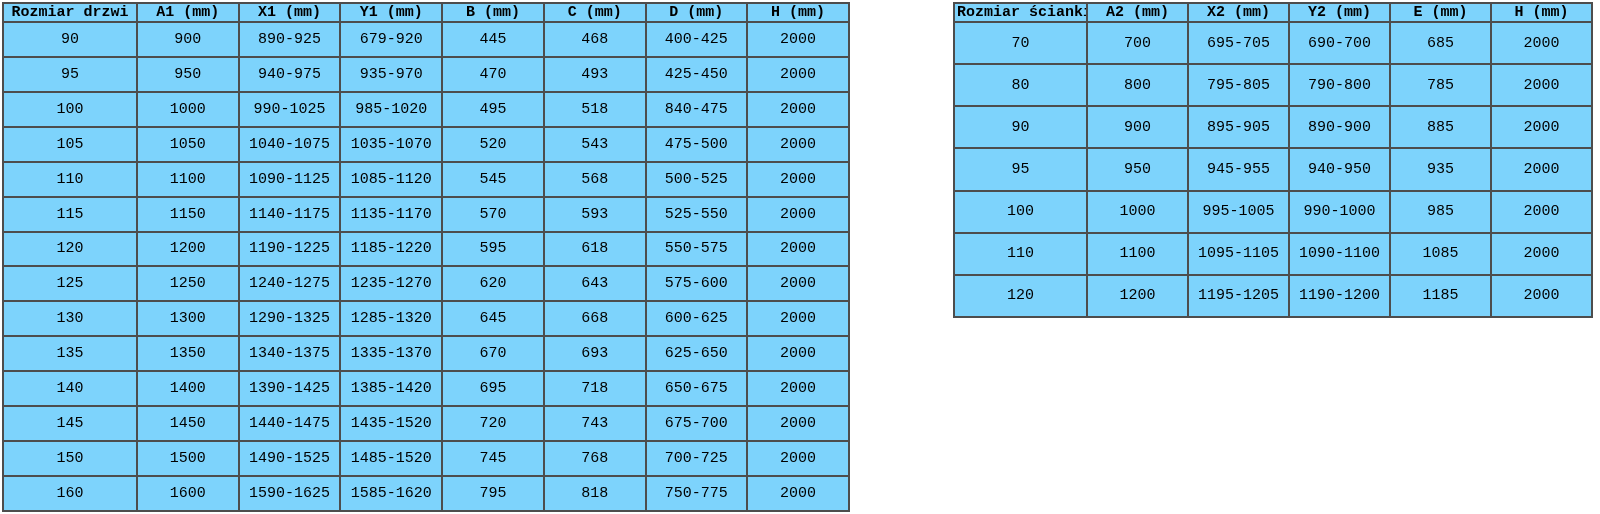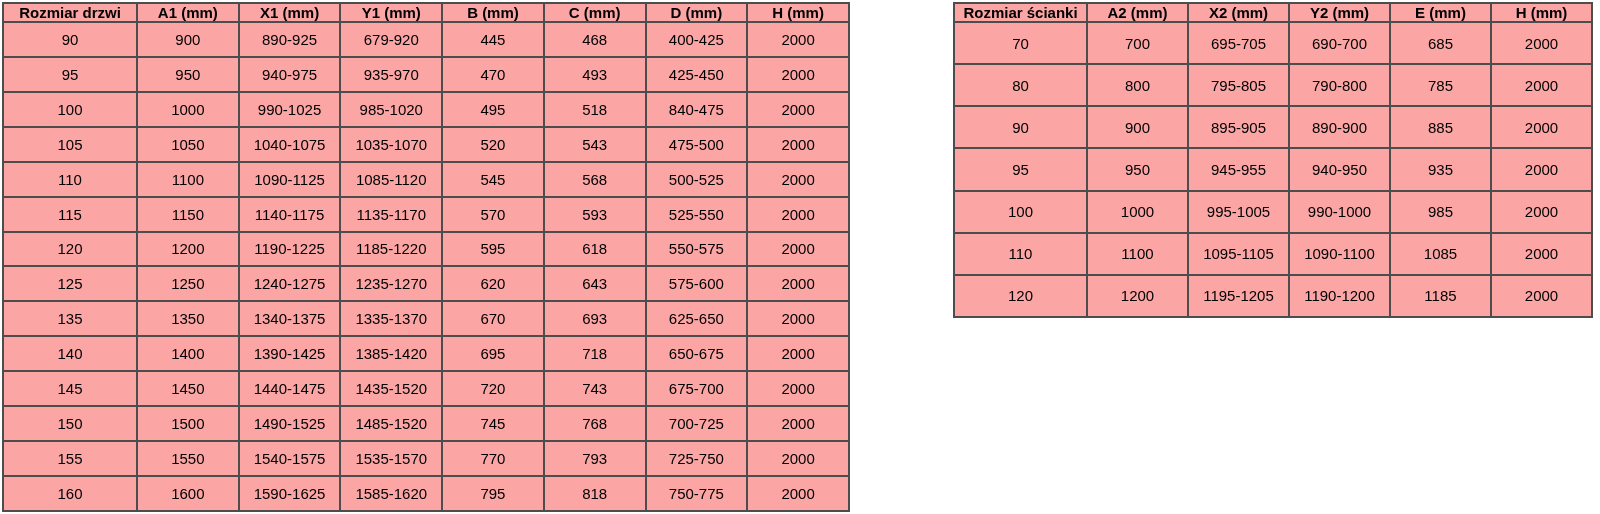--- a/index.html
+++ b/index.html
@@ -12,23 +12,24 @@
     position: relative;
     width: 1600px;
     height: 514px;
     background: #ffffff;
     overflow: hidden;
   }
   table.spec-table {
     position: absolute;
     border-collapse: collapse;
     table-layout: fixed;
-    background: #fca5a5;
+    background: #7dd3fc;
     font-size: 15px;
     color: #000000;
+    font-family: Liberation Mono, monospace;
   }
   table.spec-table th,
   table.spec-table td {
     border: 2px solid #4d4d4d;
     text-align: center;
     vertical-align: middle;
     padding: 0 2px;
     white-space: nowrap;
     overflow: hidden;
   }
@@ -155,20 +156,30 @@
           <td>125</td>
           <td>1250</td>
           <td>1240-1275</td>
           <td>1235-1270</td>
           <td>620</td>
           <td>643</td>
           <td>575-600</td>
           <td>2000</td>
         </tr>
         <tr>
+          <td>130</td>
+          <td>1300</td>
+          <td>1290-1325</td>
+          <td>1285-1320</td>
+          <td>645</td>
+          <td>668</td>
+          <td>600-625</td>
+          <td>2000</td>
+        </tr>
+        <tr>
           <td>135</td>
           <td>1350</td>
           <td>1340-1375</td>
           <td>1335-1370</td>
           <td>670</td>
           <td>693</td>
           <td>625-650</td>
           <td>2000</td>
         </tr>
         <tr>
@@ -192,30 +203,20 @@
           <td>2000</td>
         </tr>
         <tr>
           <td>150</td>
           <td>1500</td>
           <td>1490-1525</td>
           <td>1485-1520</td>
           <td>745</td>
           <td>768</td>
           <td>700-725</td>
-          <td>2000</td>
-        </tr>
-        <tr>
-          <td>155</td>
-          <td>1550</td>
-          <td>1540-1575</td>
-          <td>1535-1570</td>
-          <td>770</td>
-          <td>793</td>
-          <td>725-750</td>
           <td>2000</td>
         </tr>
         <tr>
           <td>160</td>
           <td>1600</td>
           <td>1590-1625</td>
           <td>1585-1620</td>
           <td>795</td>
           <td>818</td>
           <td>750-775</td>

